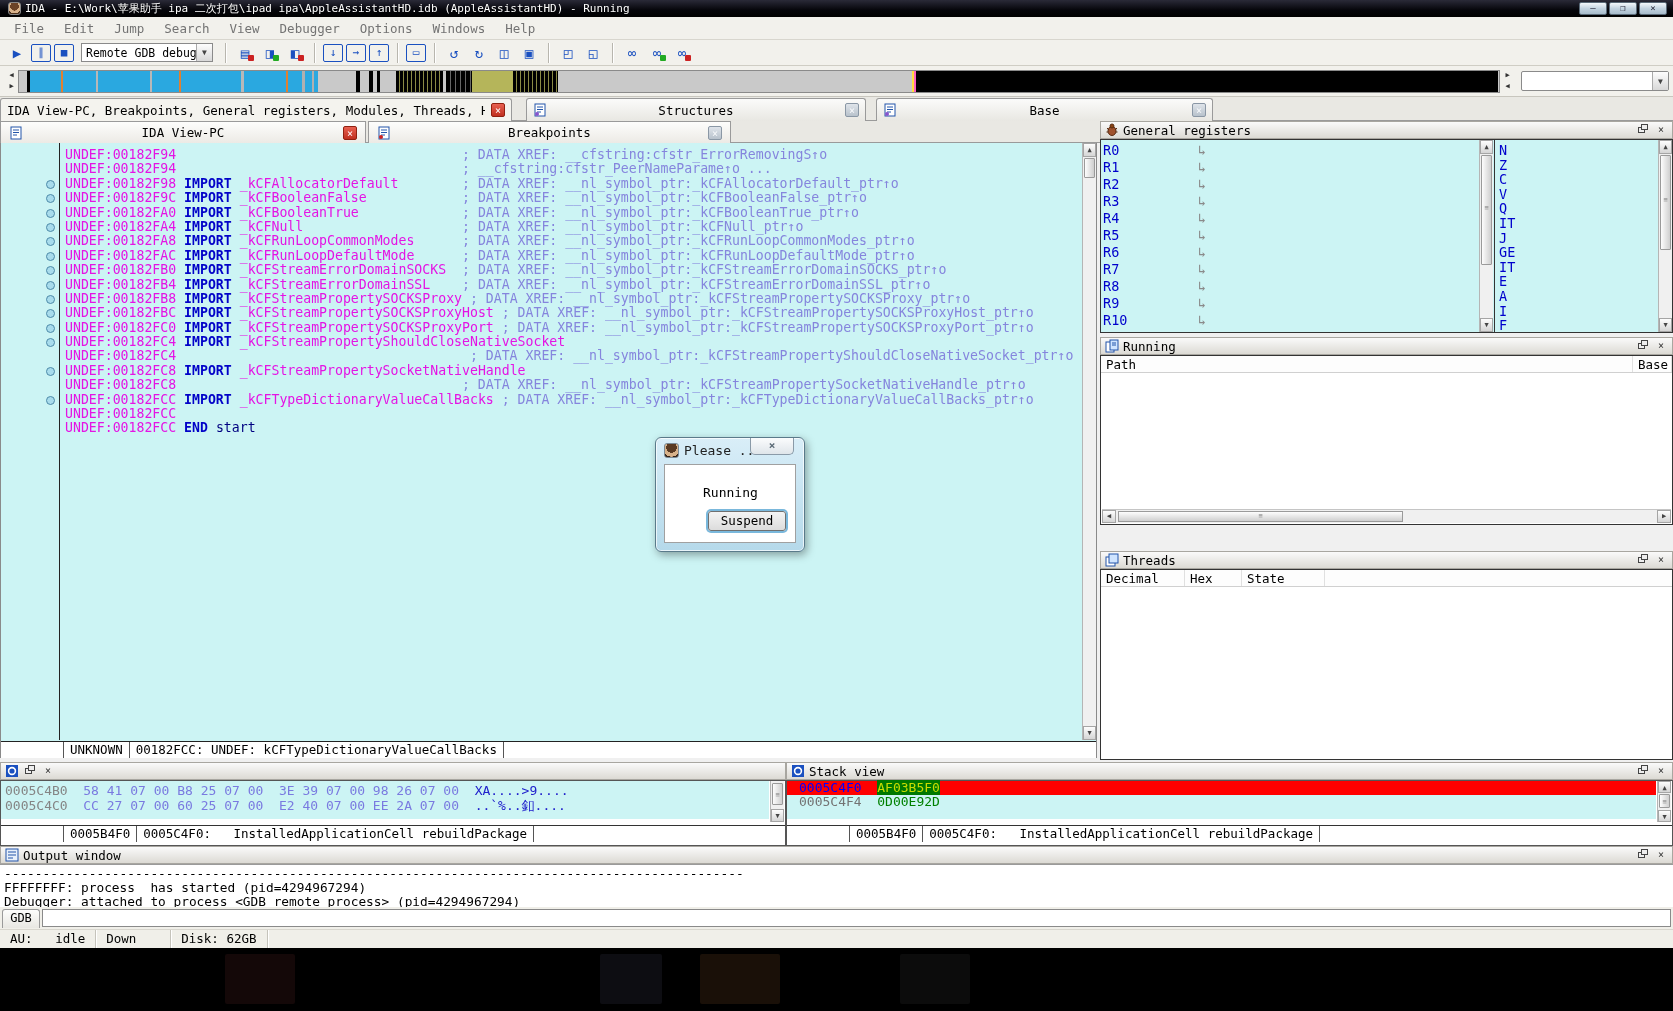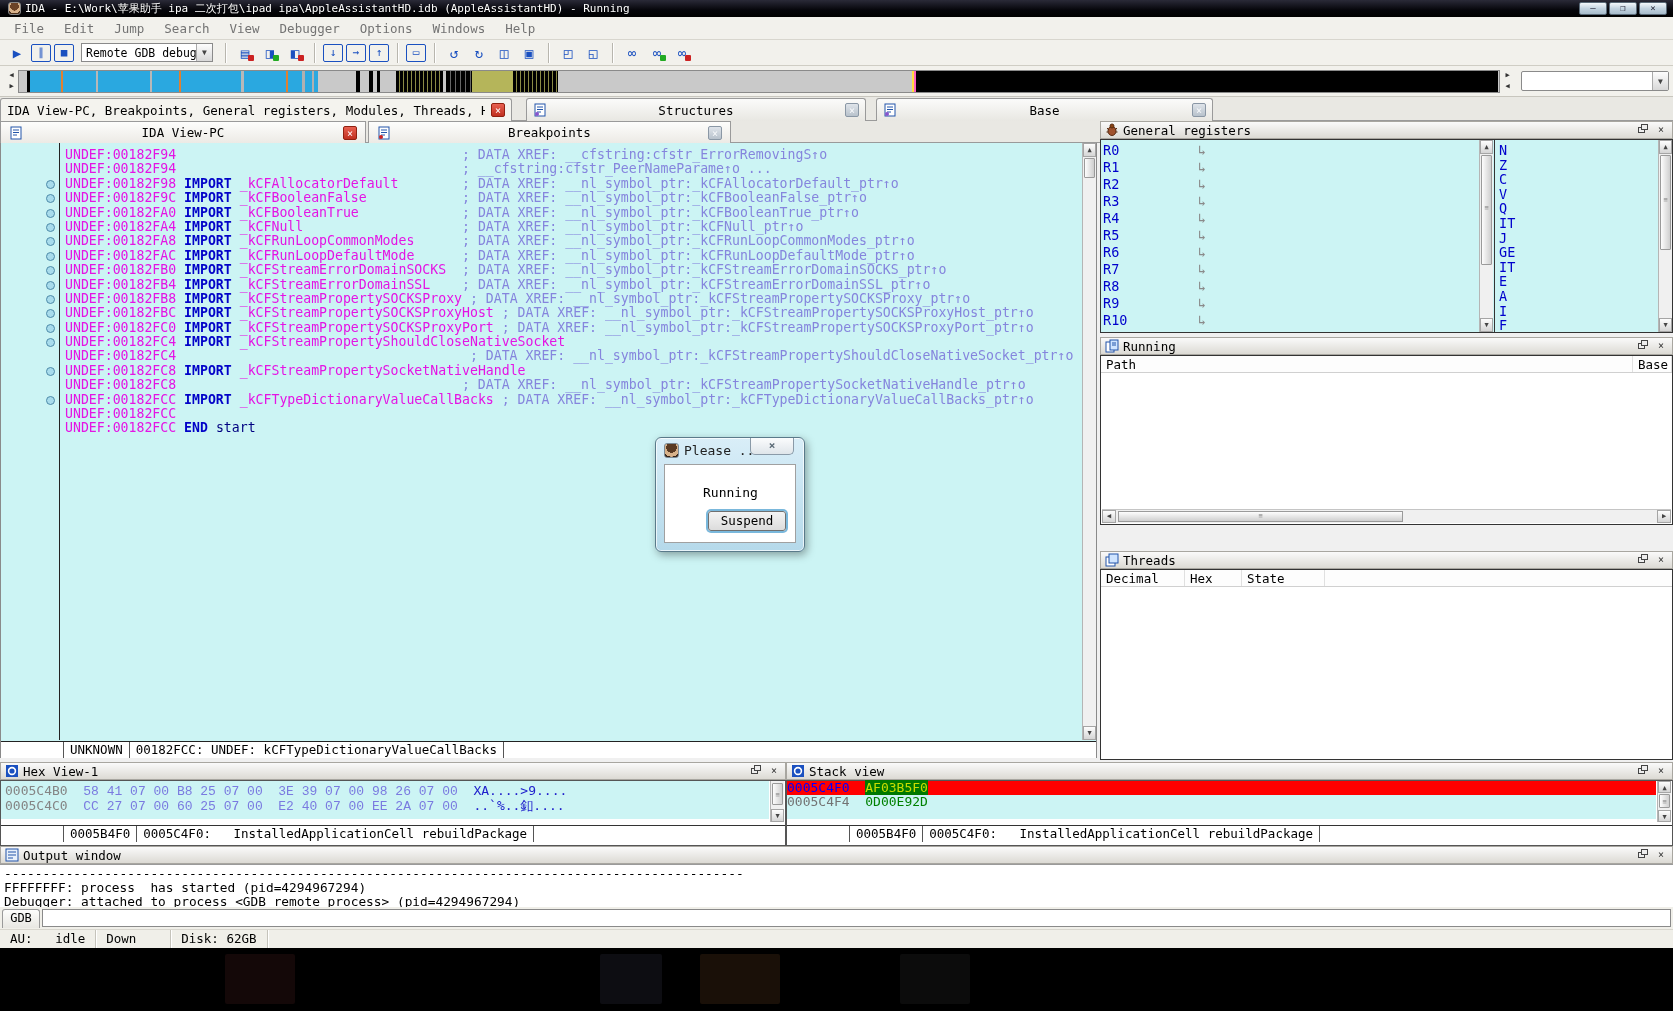--- a/index.html
+++ b/index.html
@@ -127,29 +127,29 @@
 
   #threads-panel { left:1100px; top:551px; width:573px; height:209px; }
   #threads-body { position:absolute; left:0; top:18px; width:573px; height:191px; background:#fff; border:1px solid #333; }
 
   
   #hex-panel { left:0; top:762px; width:786px; height:84px; }
   #hex-body { position:absolute; left:0; top:18px; width:786px; height:66px; background:#fff; border:1px solid #555; }
   #hex-rows { position:absolute; left:0; top:0; width:768px; height:38px; background:#ccf4f4; }
   .hex-row { height:15px; font-size:13px; line-height:15px; white-space:pre; padding:2px 0 0 4px; }
   .hx-addr { color:#858585; }
-  .hx-bytes { color:#7a7ae0;font-family:Liberation Mono, monospace; }
+  .hx-bytes { color:#7a7ae0; }
   .hx-ascii { color:#2020cc; }
   .mini-status { position:absolute; left:0; bottom:3px; height:17px; width:100%; background:#fff;
     border-top:1px solid #333; display:flex; font-size:12.5px; line-height:15px; }
 
   #stack-panel { left:786px; top:762px; width:887px; height:84px; }
   #stack-body { position:absolute; left:0; top:18px; width:887px; height:66px; background:#fff; border:1px solid #555; }
   #stack-rows { position:absolute; left:0; top:0; width:869px; height:38px; background:#ccf4f4; }
-  .stack-row { height:14px; font-size:13px; line-height:14px; white-space:pre; padding-left:0; }
+  .stack-row { height:14px; font-size:13px; line-height:14px; white-space:pre; padding-left:12px; }
   .stack-row.sel { background:#ff0000; }
   .sk-addr { color:#737373; }
   .stack-row.sel .sk-addr { color:#0000ff; }
   .sk-val { color:#008000; }
   .stack-row.sel .sk-val { color:#c8dc00; background:#007800; }
 
   
   #output-panel { left:0; top:846px; width:1673px; height:61px; }
   #output-body { position:absolute; left:0; top:18px; width:1673px; height:43px; background:#fff; border-top:1px solid #9a9a9a; padding:2px 4px; }
   .out-line { font-size:12.8px; line-height:13.8px; white-space:pre; }
@@ -472,21 +472,20 @@
         </div>
     </div>
   </div>
 
   <div id="hex-panel" class="abs">
     <div class="panel-title">
       <svg class="picon" viewBox="0 0 14 14">
         <rect x="1" y="1" width="12" height="12" fill="#1a50c0"></rect>
         <circle cx="7" cy="7" r="3.4" fill="none" stroke="#fff" stroke-width="1.6"></circle>
       </svg>
-      <span class="pt-label">Hex View-1</span>
       <span class="pt-btn"><span class="float-glyph"><b></b><b></b></span></span>
       <span class="pt-btn">×</span>
     </div>
     <div id="hex-body">
       <div id="hex-rows">
           <div class="hex-row"><span class="hx-addr">0005C4B0</span><span>  </span><span class="hx-bytes">58 41 07 00 B8 25 07 00  3E 39 07 00 98 26 07 00</span><span>  </span><span class="hx-ascii">XA....&gt;9....</span></div>
           <div class="hex-row"><span class="hx-addr">0005C4C0</span><span>  </span><span class="hx-bytes">CC 27 07 00 60 25 07 00  E2 40 07 00 EE 2A 07 00</span><span>  </span><span class="hx-ascii">..`%..釦....</span></div>
         </div>
       <div class="vscroll" style="left:769px; top:0; width:14px; height:41px;">
         <div class="scr-thumb" style="top:2px; height:22px;">

